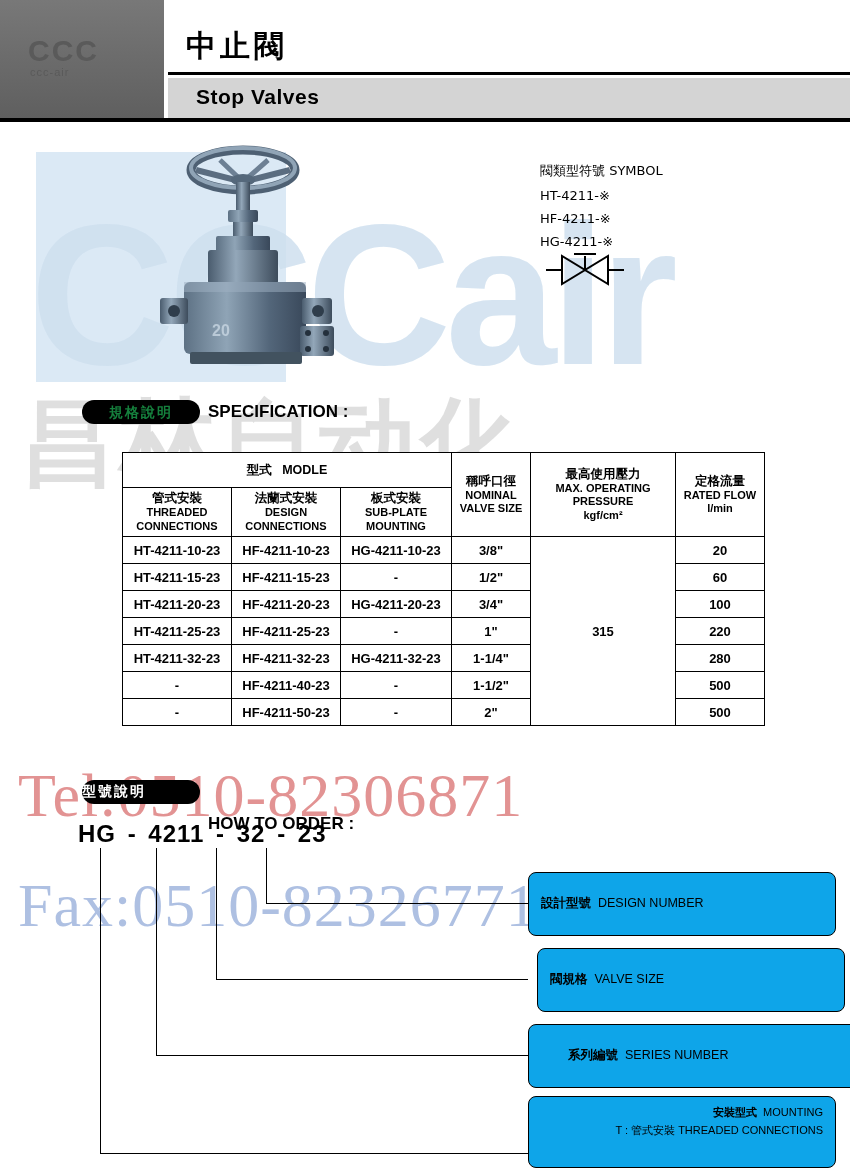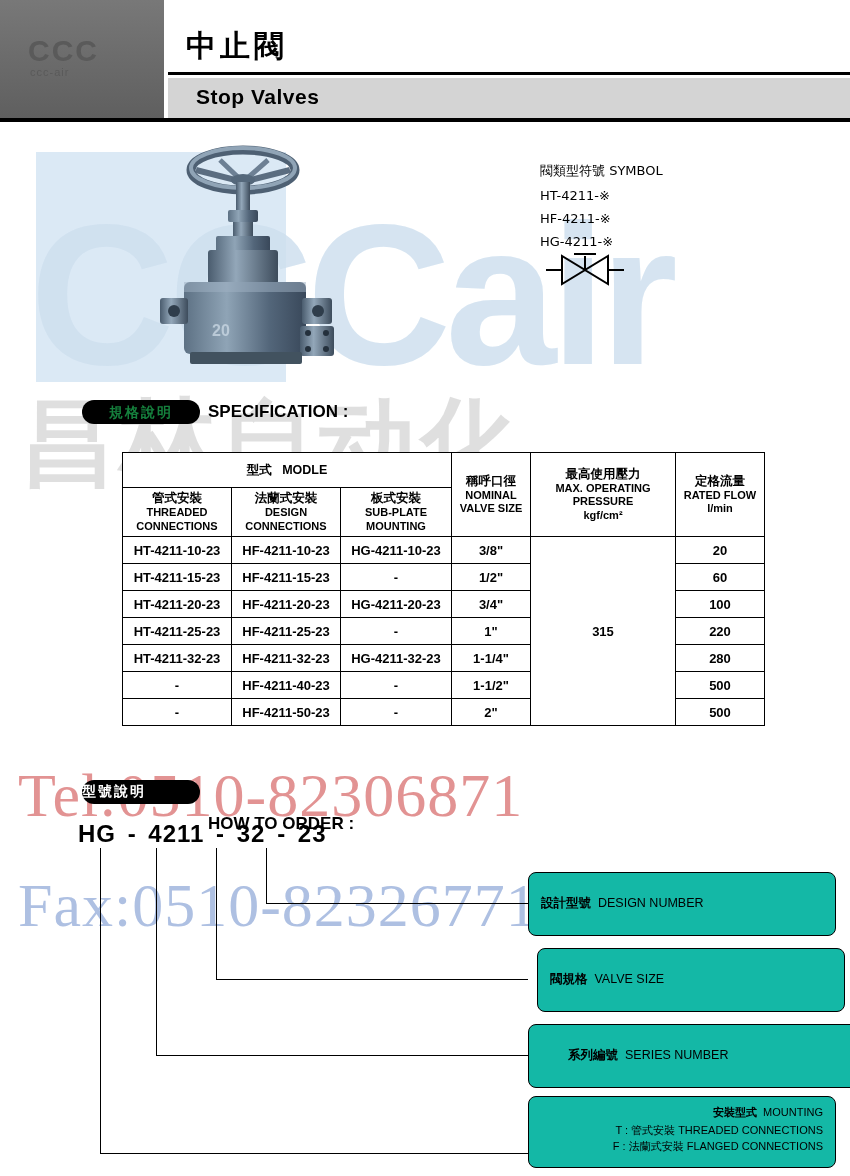--- a/index.html
+++ b/index.html
@@ -85,21 +85,21 @@
   #code-row{position:absolute;left:78px;top:820px;font-size:24px;font-weight:bold;letter-spacing:1px;}
   #code-row span{display:inline-block;}
   .cd-sep{padding:0 4px;}
 
   
   .leader{position:absolute;background:#000;}
   .lv{width:1px;}
   .lh{height:1px;}
 
   
-  .callout{position:absolute;left:528px;border:1px solid #000;border-radius:8px;background:#14b8a6;}
+  .callout{position:absolute;left:528px;border:1px solid #000;border-radius:8px;background:#0ea5e9;}
   .callout .ctext{font-size:12.5px;padding:0 12px;line-height:1.45;}
   .callout .cn{font-family:"DejaVu Sans", sans-serif;font-weight:bold;}
   #co1{top:872px;width:306px;height:62px;}
   #co2{top:948px;width:306px;height:62px;margin-left:9px;}
   #co3{top:1024px;width:306px;height:62px;padding-left:27px;}
   #co4{top:1096px;width:306px;height:70px;}
   #co1 .ctext{padding-top:21px;}
   #co2 .ctext{padding-top:21px;}
   #co3 .ctext{padding-top:21px;}
   #co4 .ctext{padding-top:7px;font-size:11px;line-height:1.5;text-align:right;}
@@ -335,15 +335,14 @@
     &nbsp;<span>SERIES NUMBER</span>
   </div>
 </div>
 <div class="callout" id="co4">
   <div class="ctext">
     <div>
       <span class="cn">安裝型式</span>
       &nbsp;<span>MOUNTING</span>
     </div>
     <div>T : 管式安裝  THREADED CONNECTIONS</div>
-    <div>F : 法蘭式安裝  FLANGED CONNECTIONS</div>
   </div>
 </div>
 
 </body></html>

